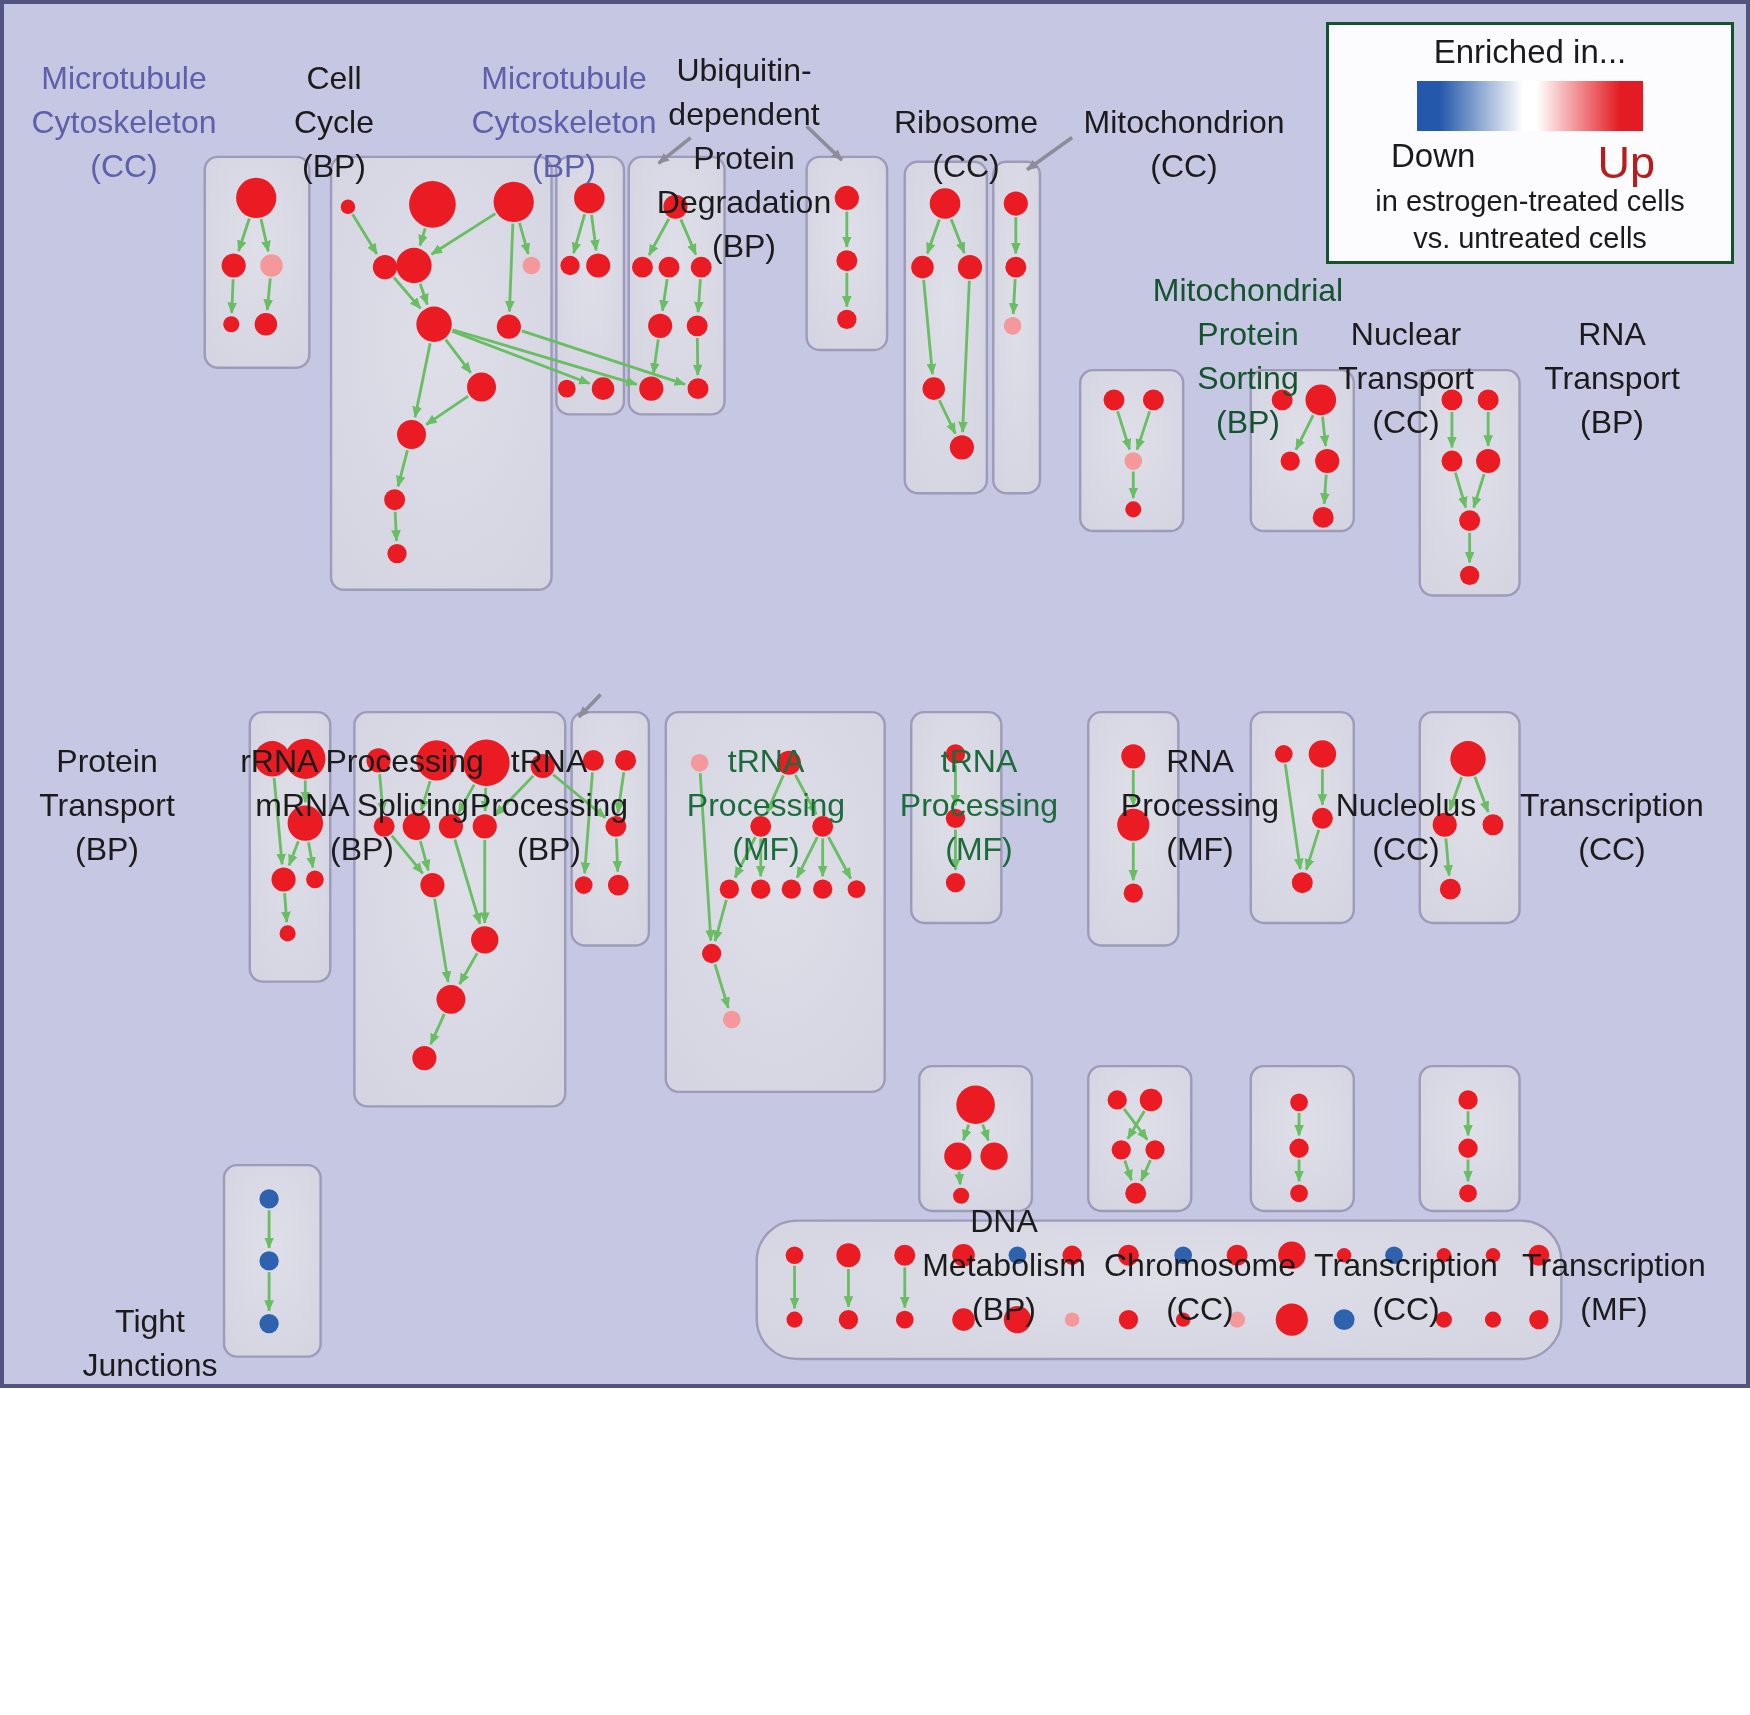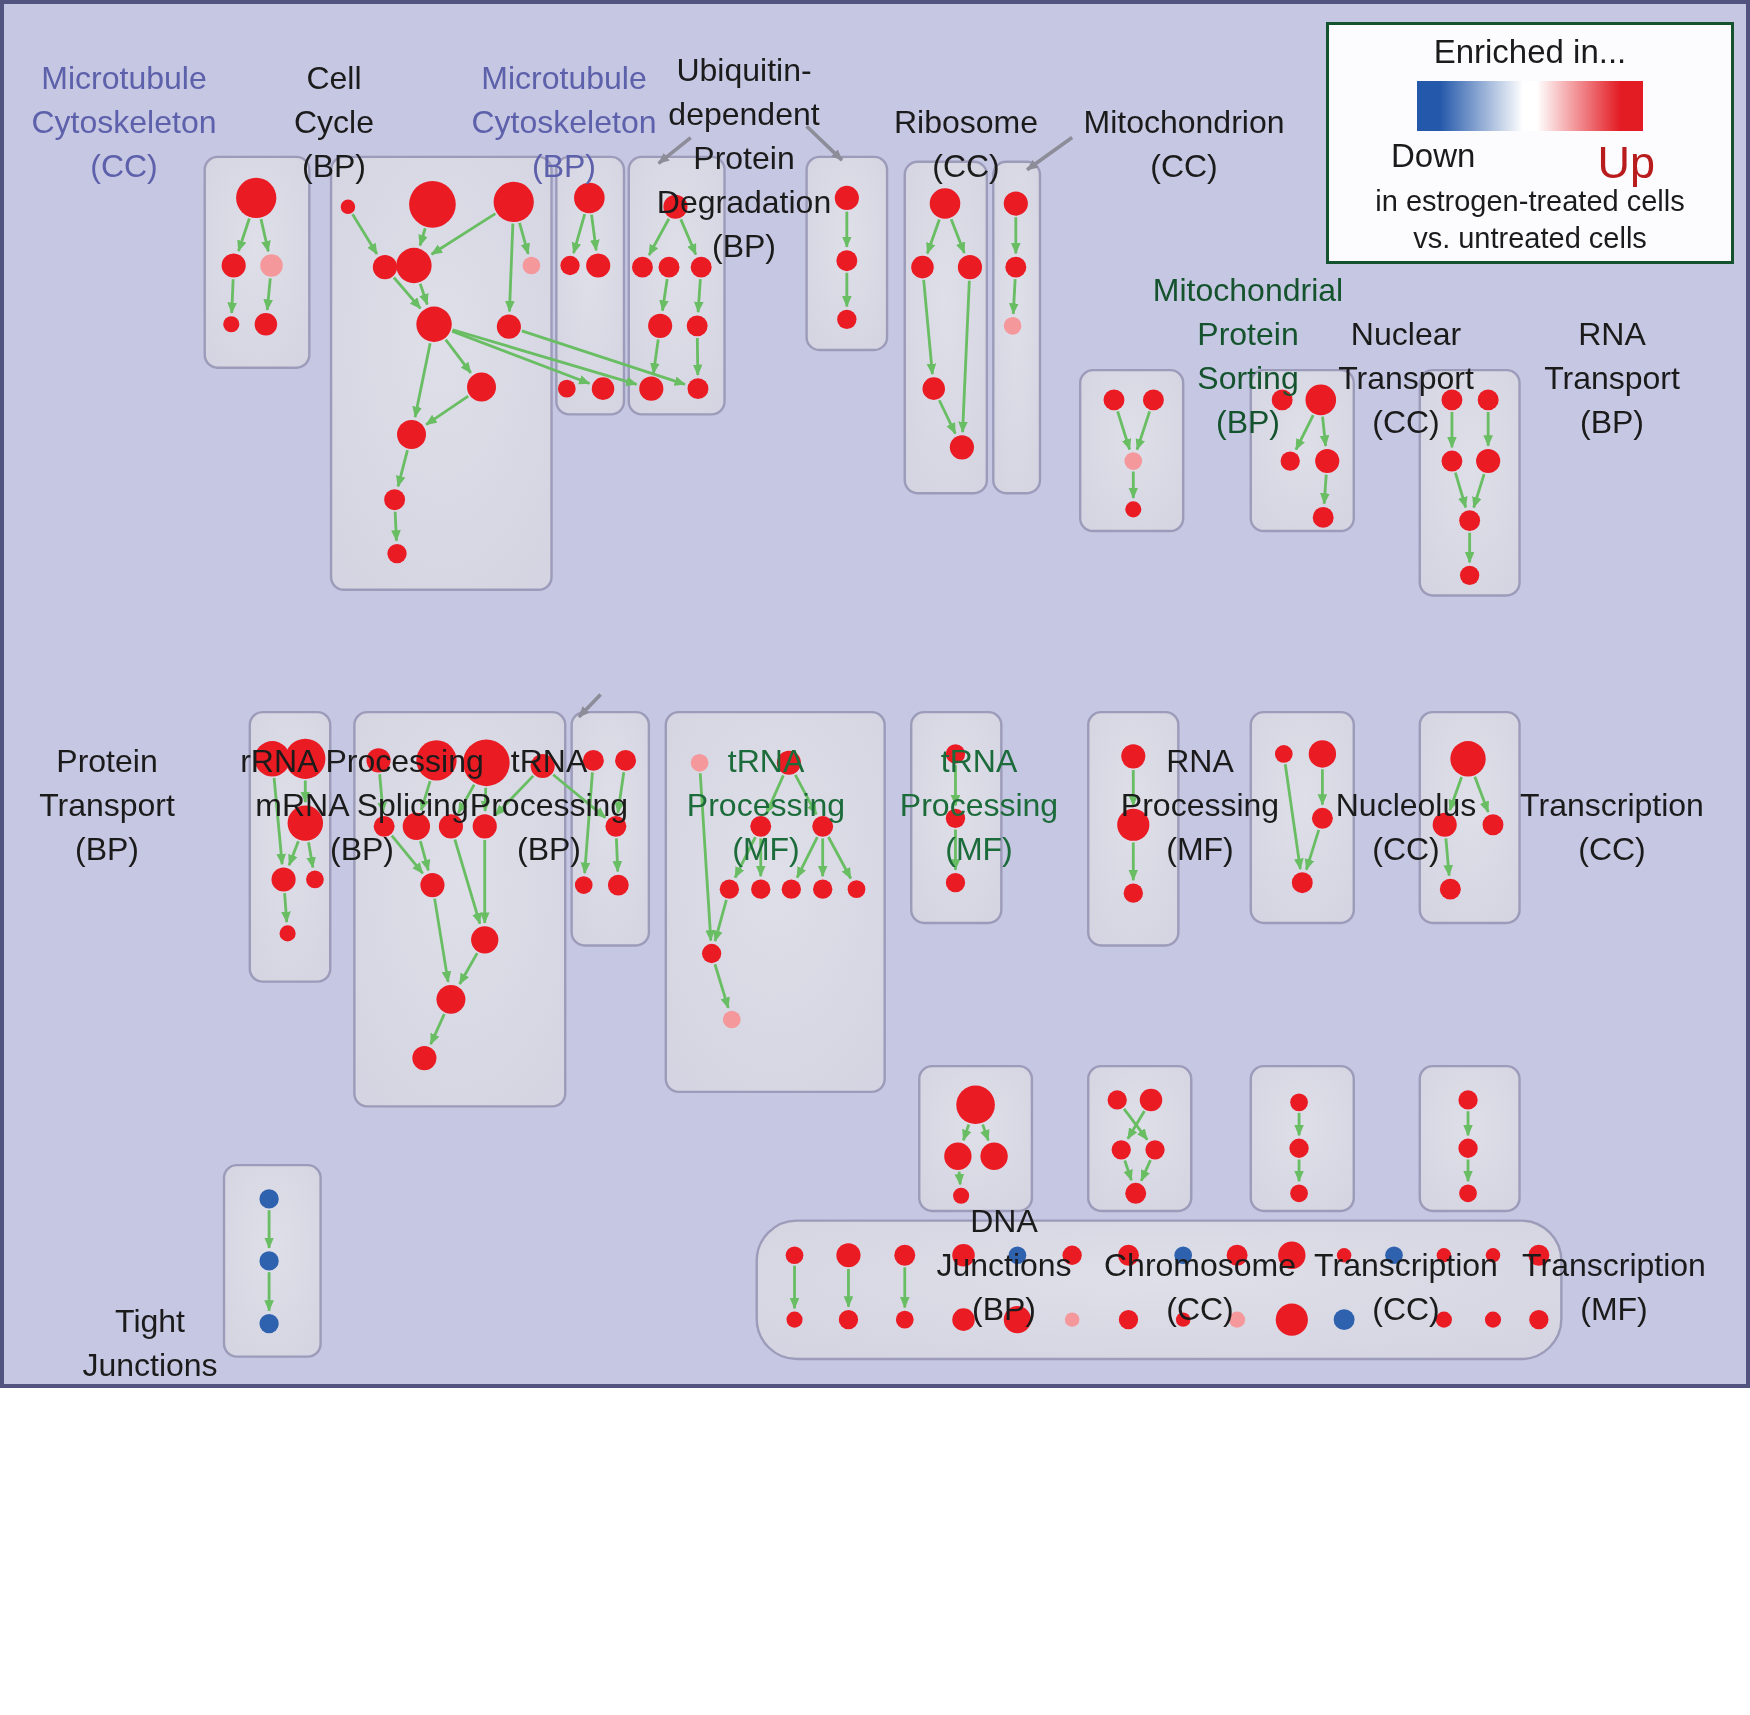--- a/index.html
+++ b/index.html
@@ -398,21 +398,21 @@
 Processing
 (MF)</div>
       <div class="cluster-label" style="left: 1196px; top: 735px; color: rgb(27, 27, 27);">RNA
 Processing
 (MF)</div>
       <div class="cluster-label" style="left: 1402px; top: 779px; color: rgb(27, 27, 27);">Nucleolus
 (CC)</div>
       <div class="cluster-label" style="left: 1608px; top: 779px; color: rgb(27, 27, 27);">Transcription
 (CC)</div>
       <div class="cluster-label" style="left: 1000px; top: 1195px; color: rgb(27, 27, 27);">DNA
-Junctions
+Metabolism
 (BP)</div>
       <div class="cluster-label" style="left: 1196px; top: 1239px; color: rgb(27, 27, 27);">Chromosome
 (CC)</div>
       <div class="cluster-label" style="left: 1402px; top: 1239px; color: rgb(27, 27, 27);">Transcription
 (CC)</div>
       <div class="cluster-label" style="left: 1610px; top: 1239px; color: rgb(27, 27, 27);">Transcription
 (MF)</div>
       <div class="cluster-label" style="left: 118px; top: 1295px; color: rgb(27, 27, 27); margin-left: 28px;">Tight
 Junctions
 (CC)</div>

